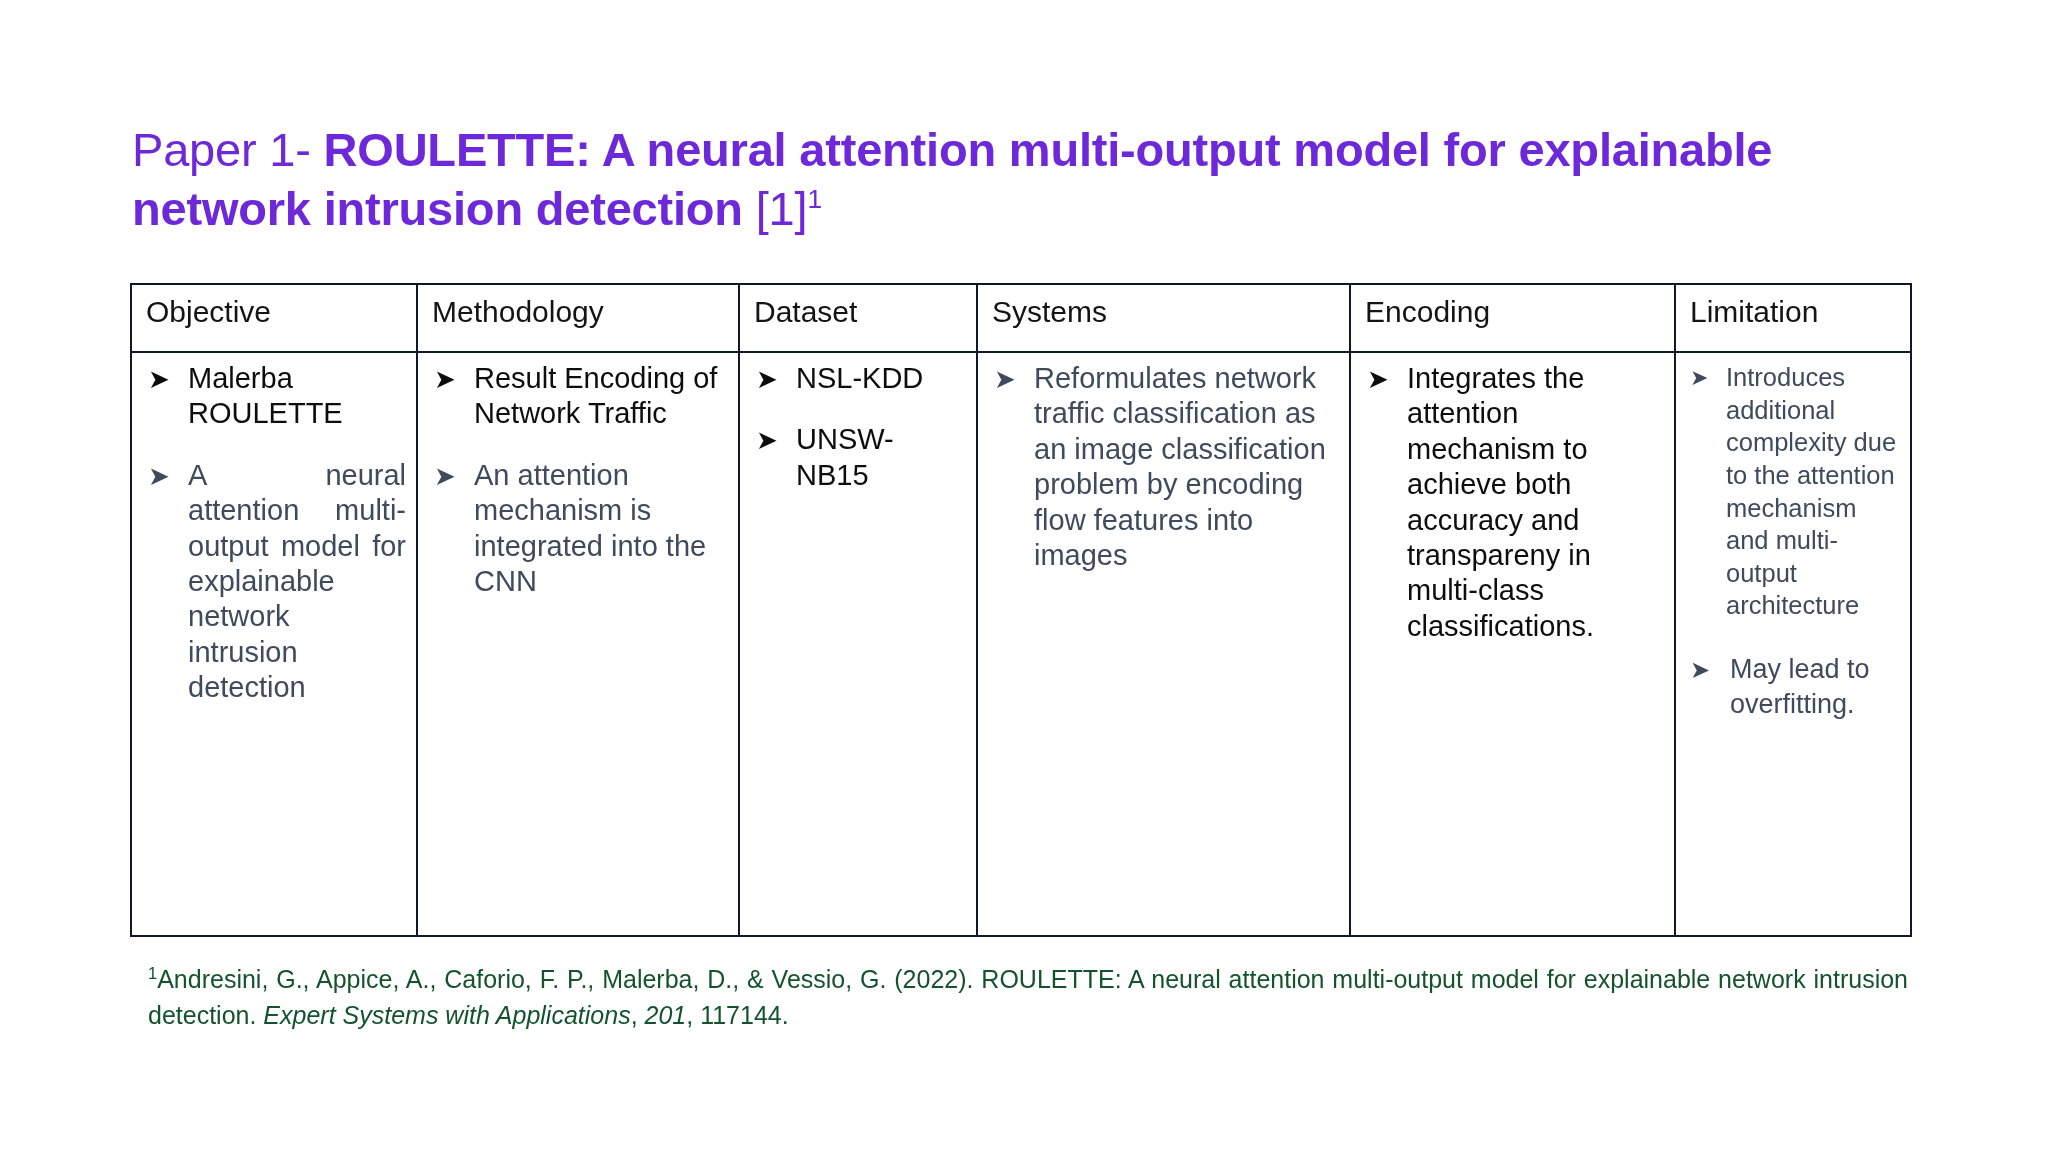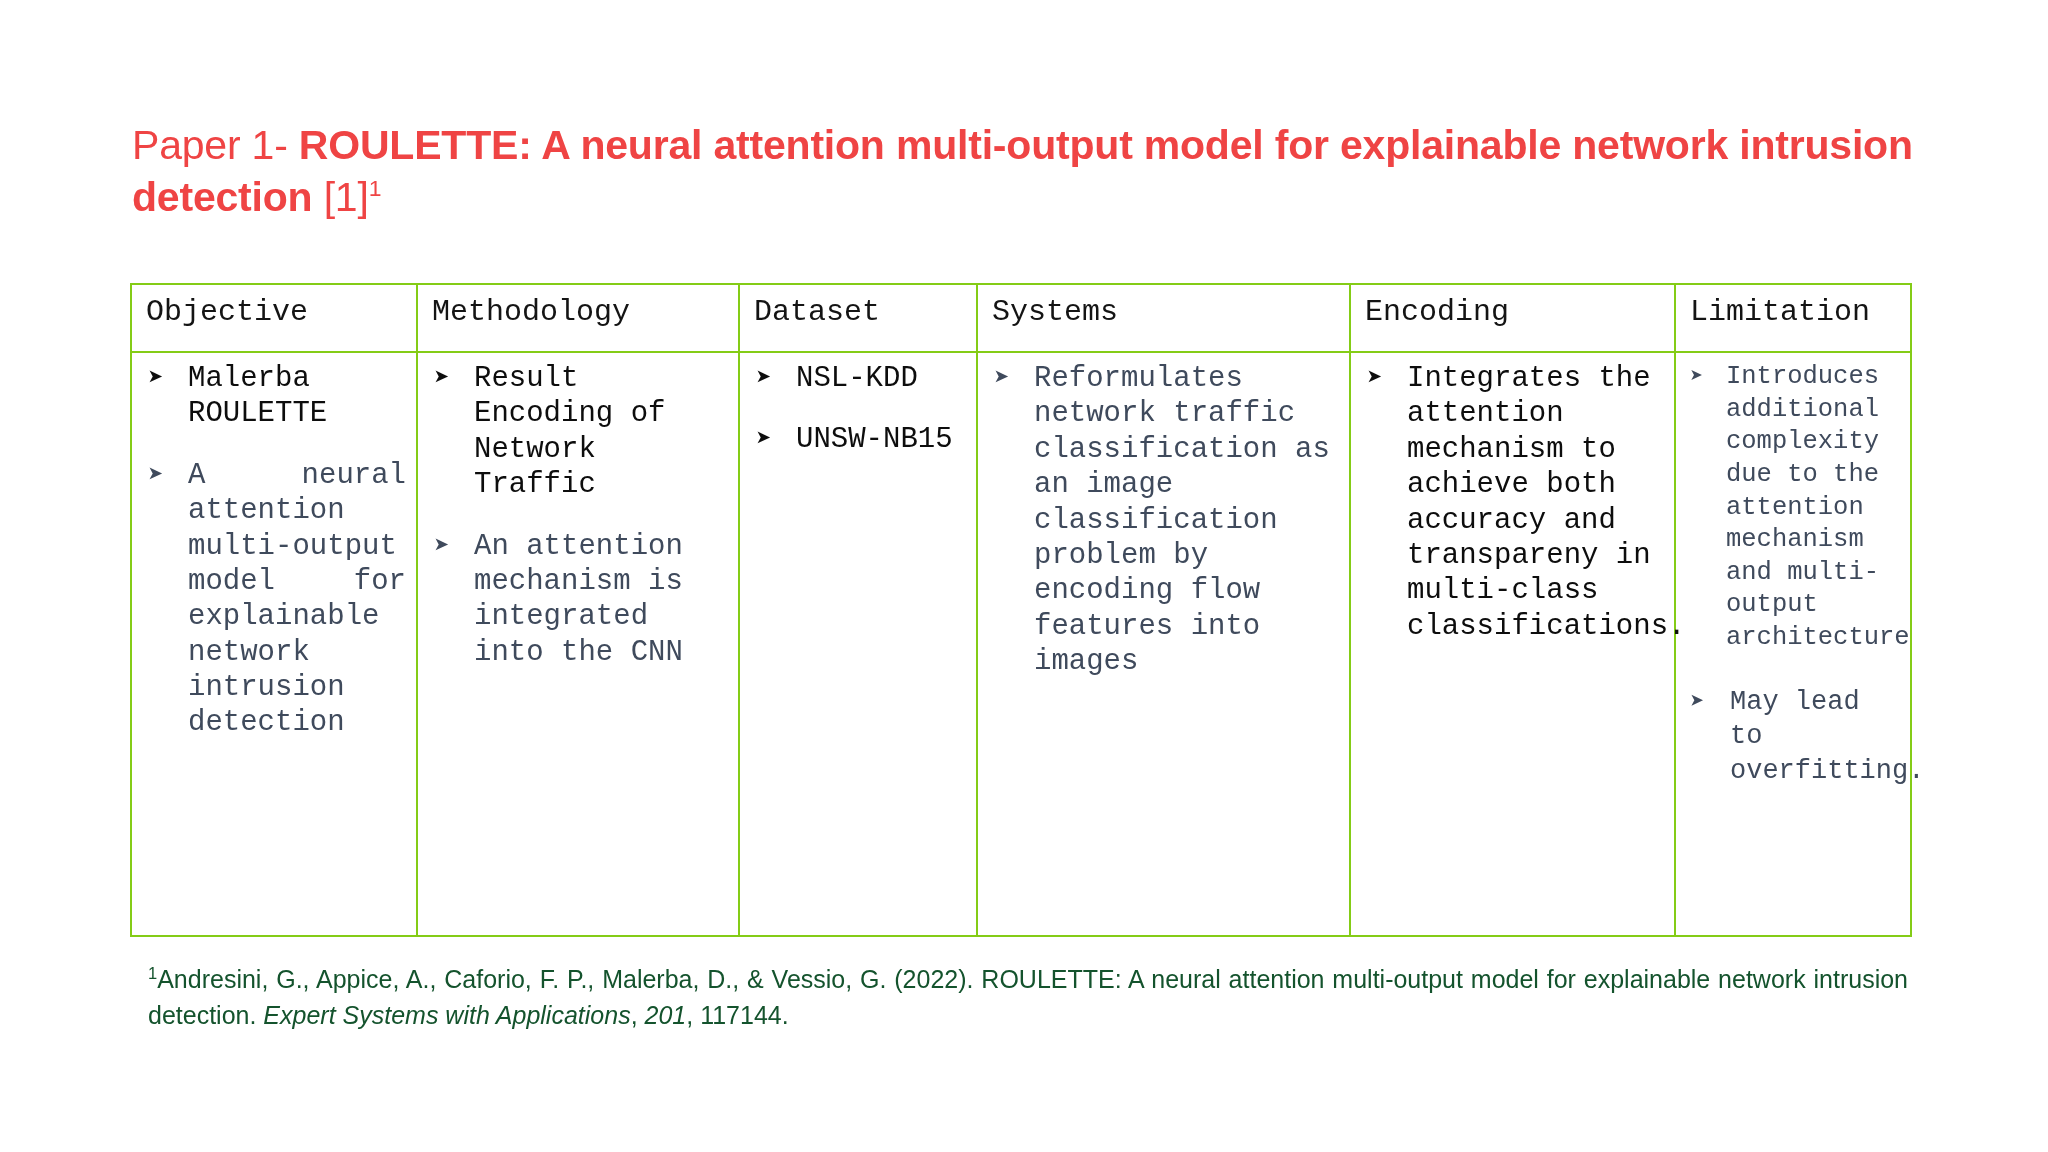--- a/index.html
+++ b/index.html
@@ -17,23 +17,23 @@
   }
 
   
   .title-block {
     position: absolute;
     left: 132px;
     top: 120px;
     width: 1800px;
   }
   .title-line {
-    font-size: 41px;
+    font-size: 47px;
     line-height: 1.26;
-    color: #ef4444;
+    color: #6d28d9;
     letter-spacing: -0.2px;
   }
   .title-prefix {
     font-weight: 400;
   }
   .title-main {
     font-weight: 700;
   }
   .title-ref {
     font-weight: 400;
@@ -48,25 +48,24 @@
   
   .tbl {
     position: absolute;
     left: 130px;
     top: 283px;
     width: 1780px;
     border-collapse: collapse;
     table-layout: fixed;
   }
   .tbl td, .tbl th {
-    border: 2px solid #84cc16;
+    border: 2px solid #0f172a;
     vertical-align: top;
     padding: 0;
     background: #ffffff;
-    font-family: Liberation Mono, monospace;
   }
   .tbl th {
     font-weight: 400;
     text-align: left;
     font-size: 30px;
     color: #141414;
     padding: 10px 0 12px 14px;
     height: 44px;
   }
   .tbl td {

